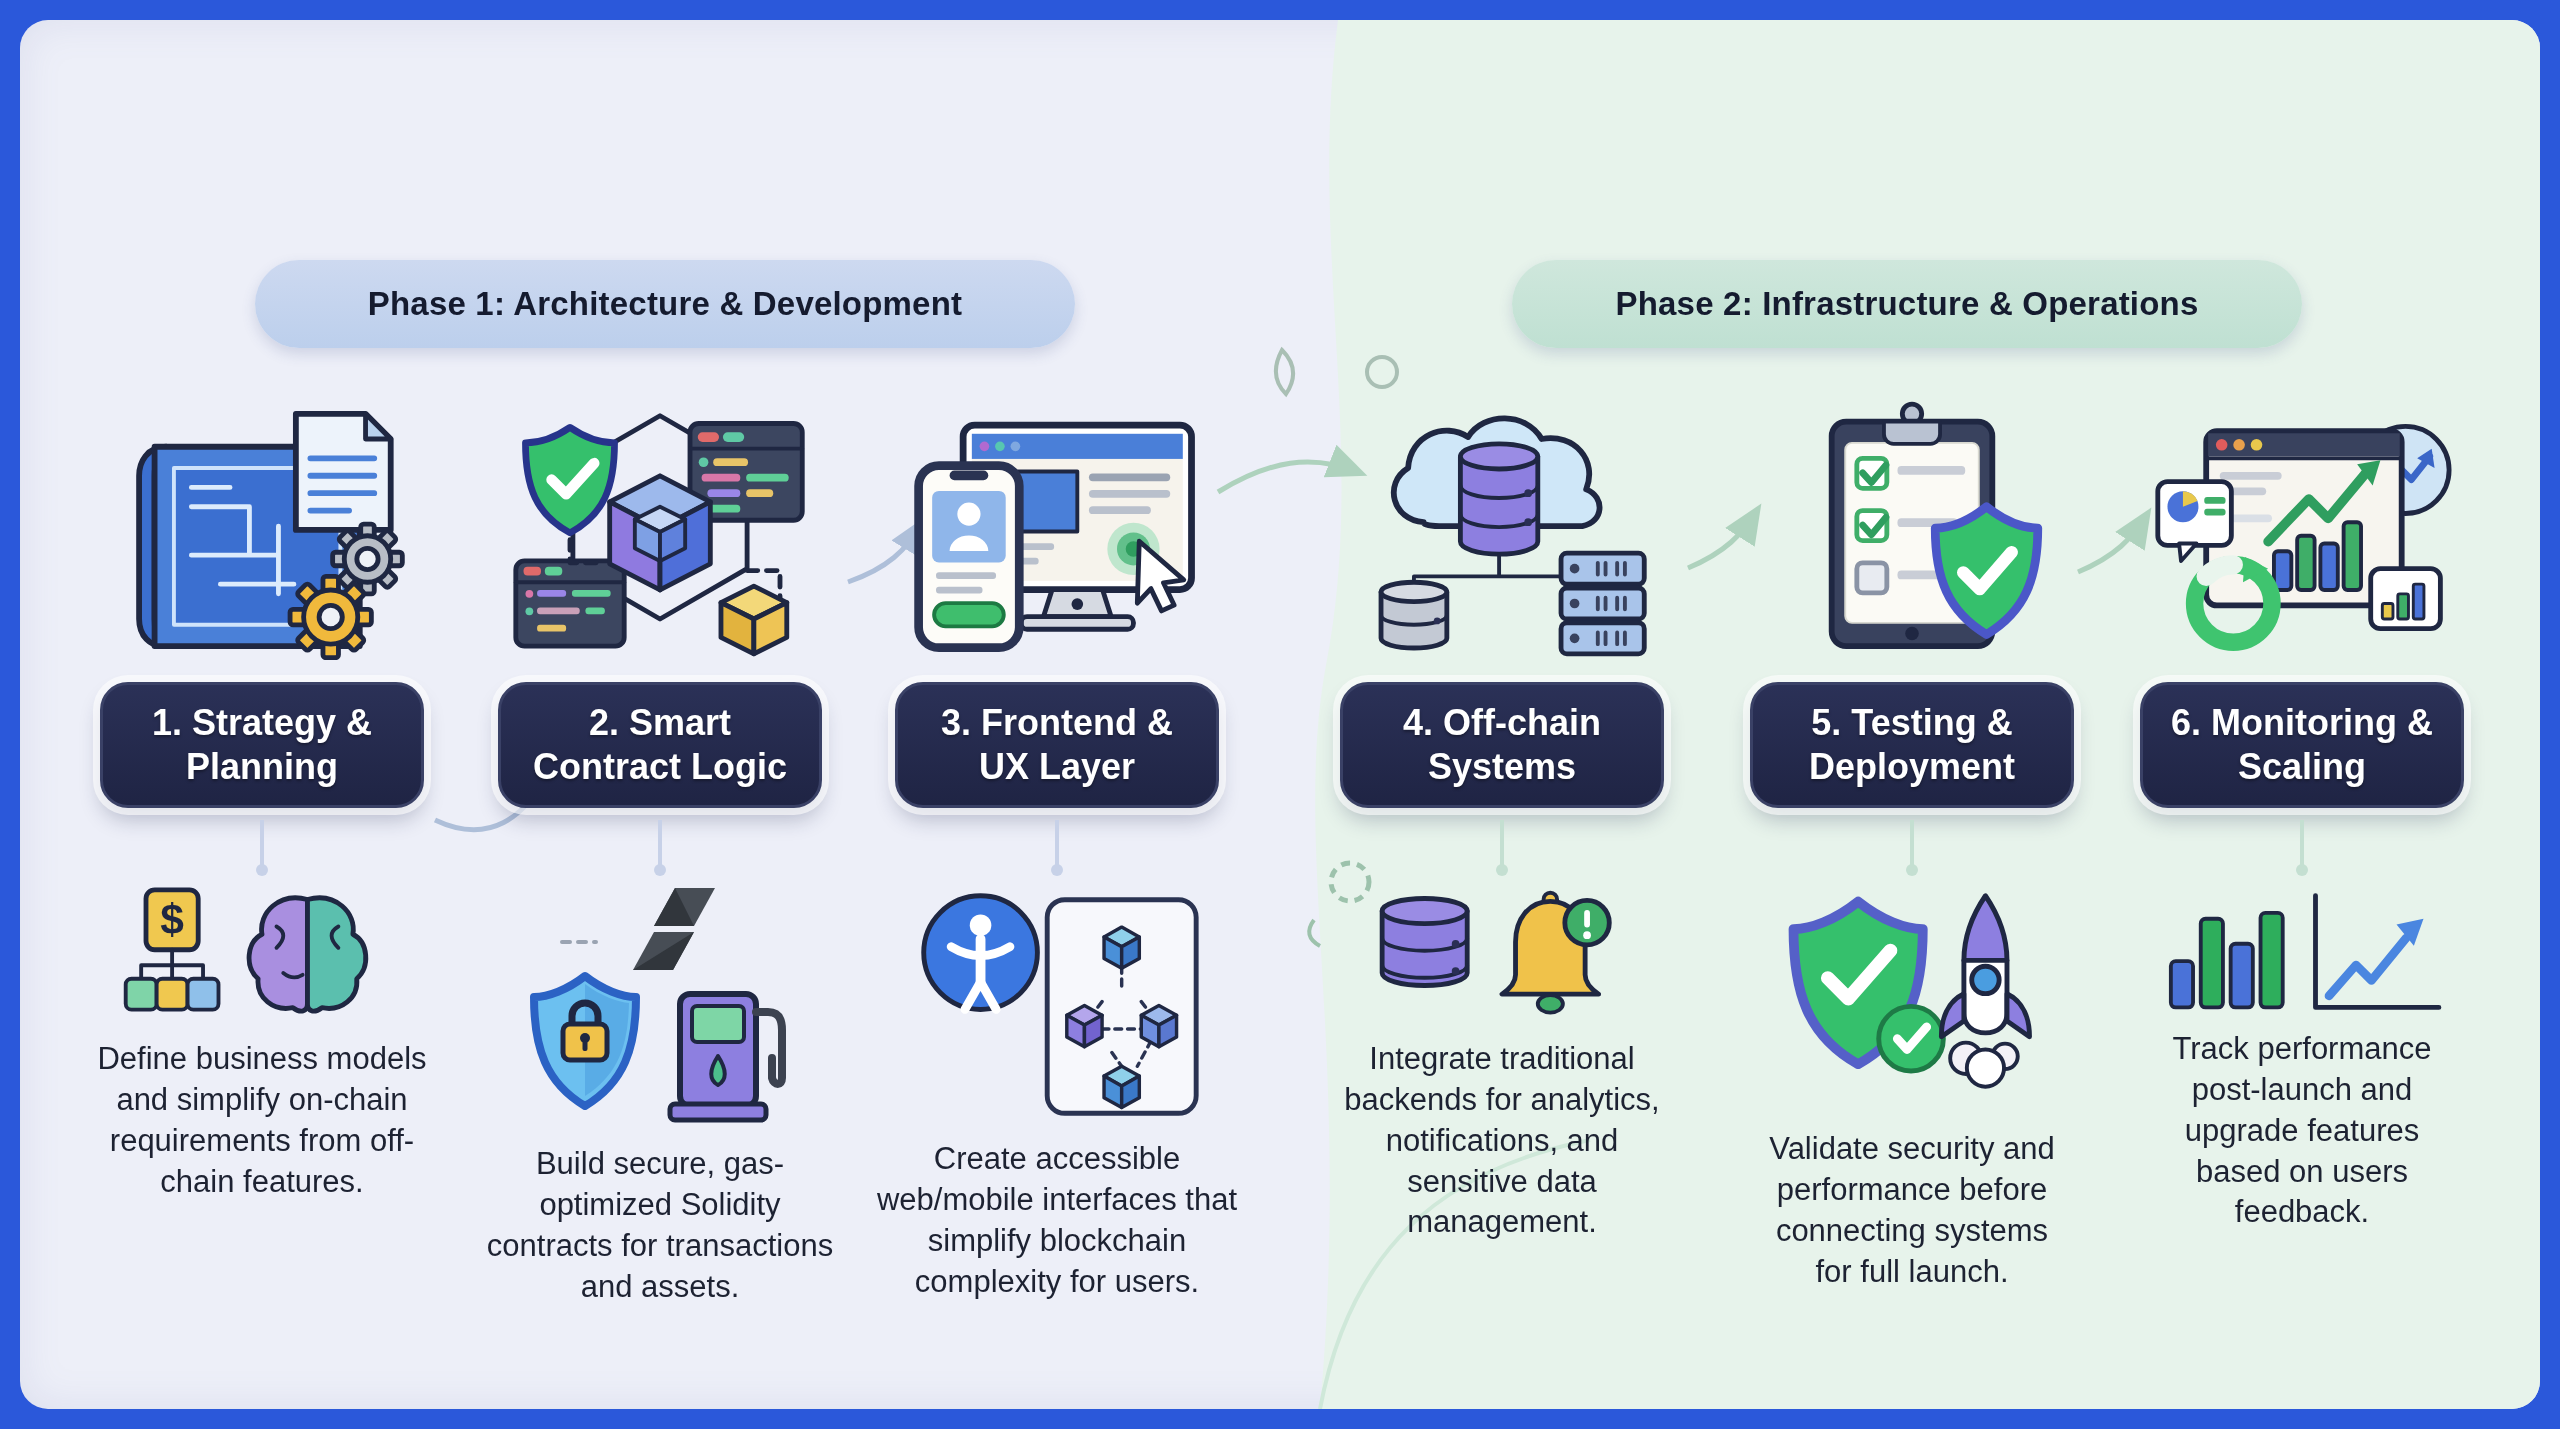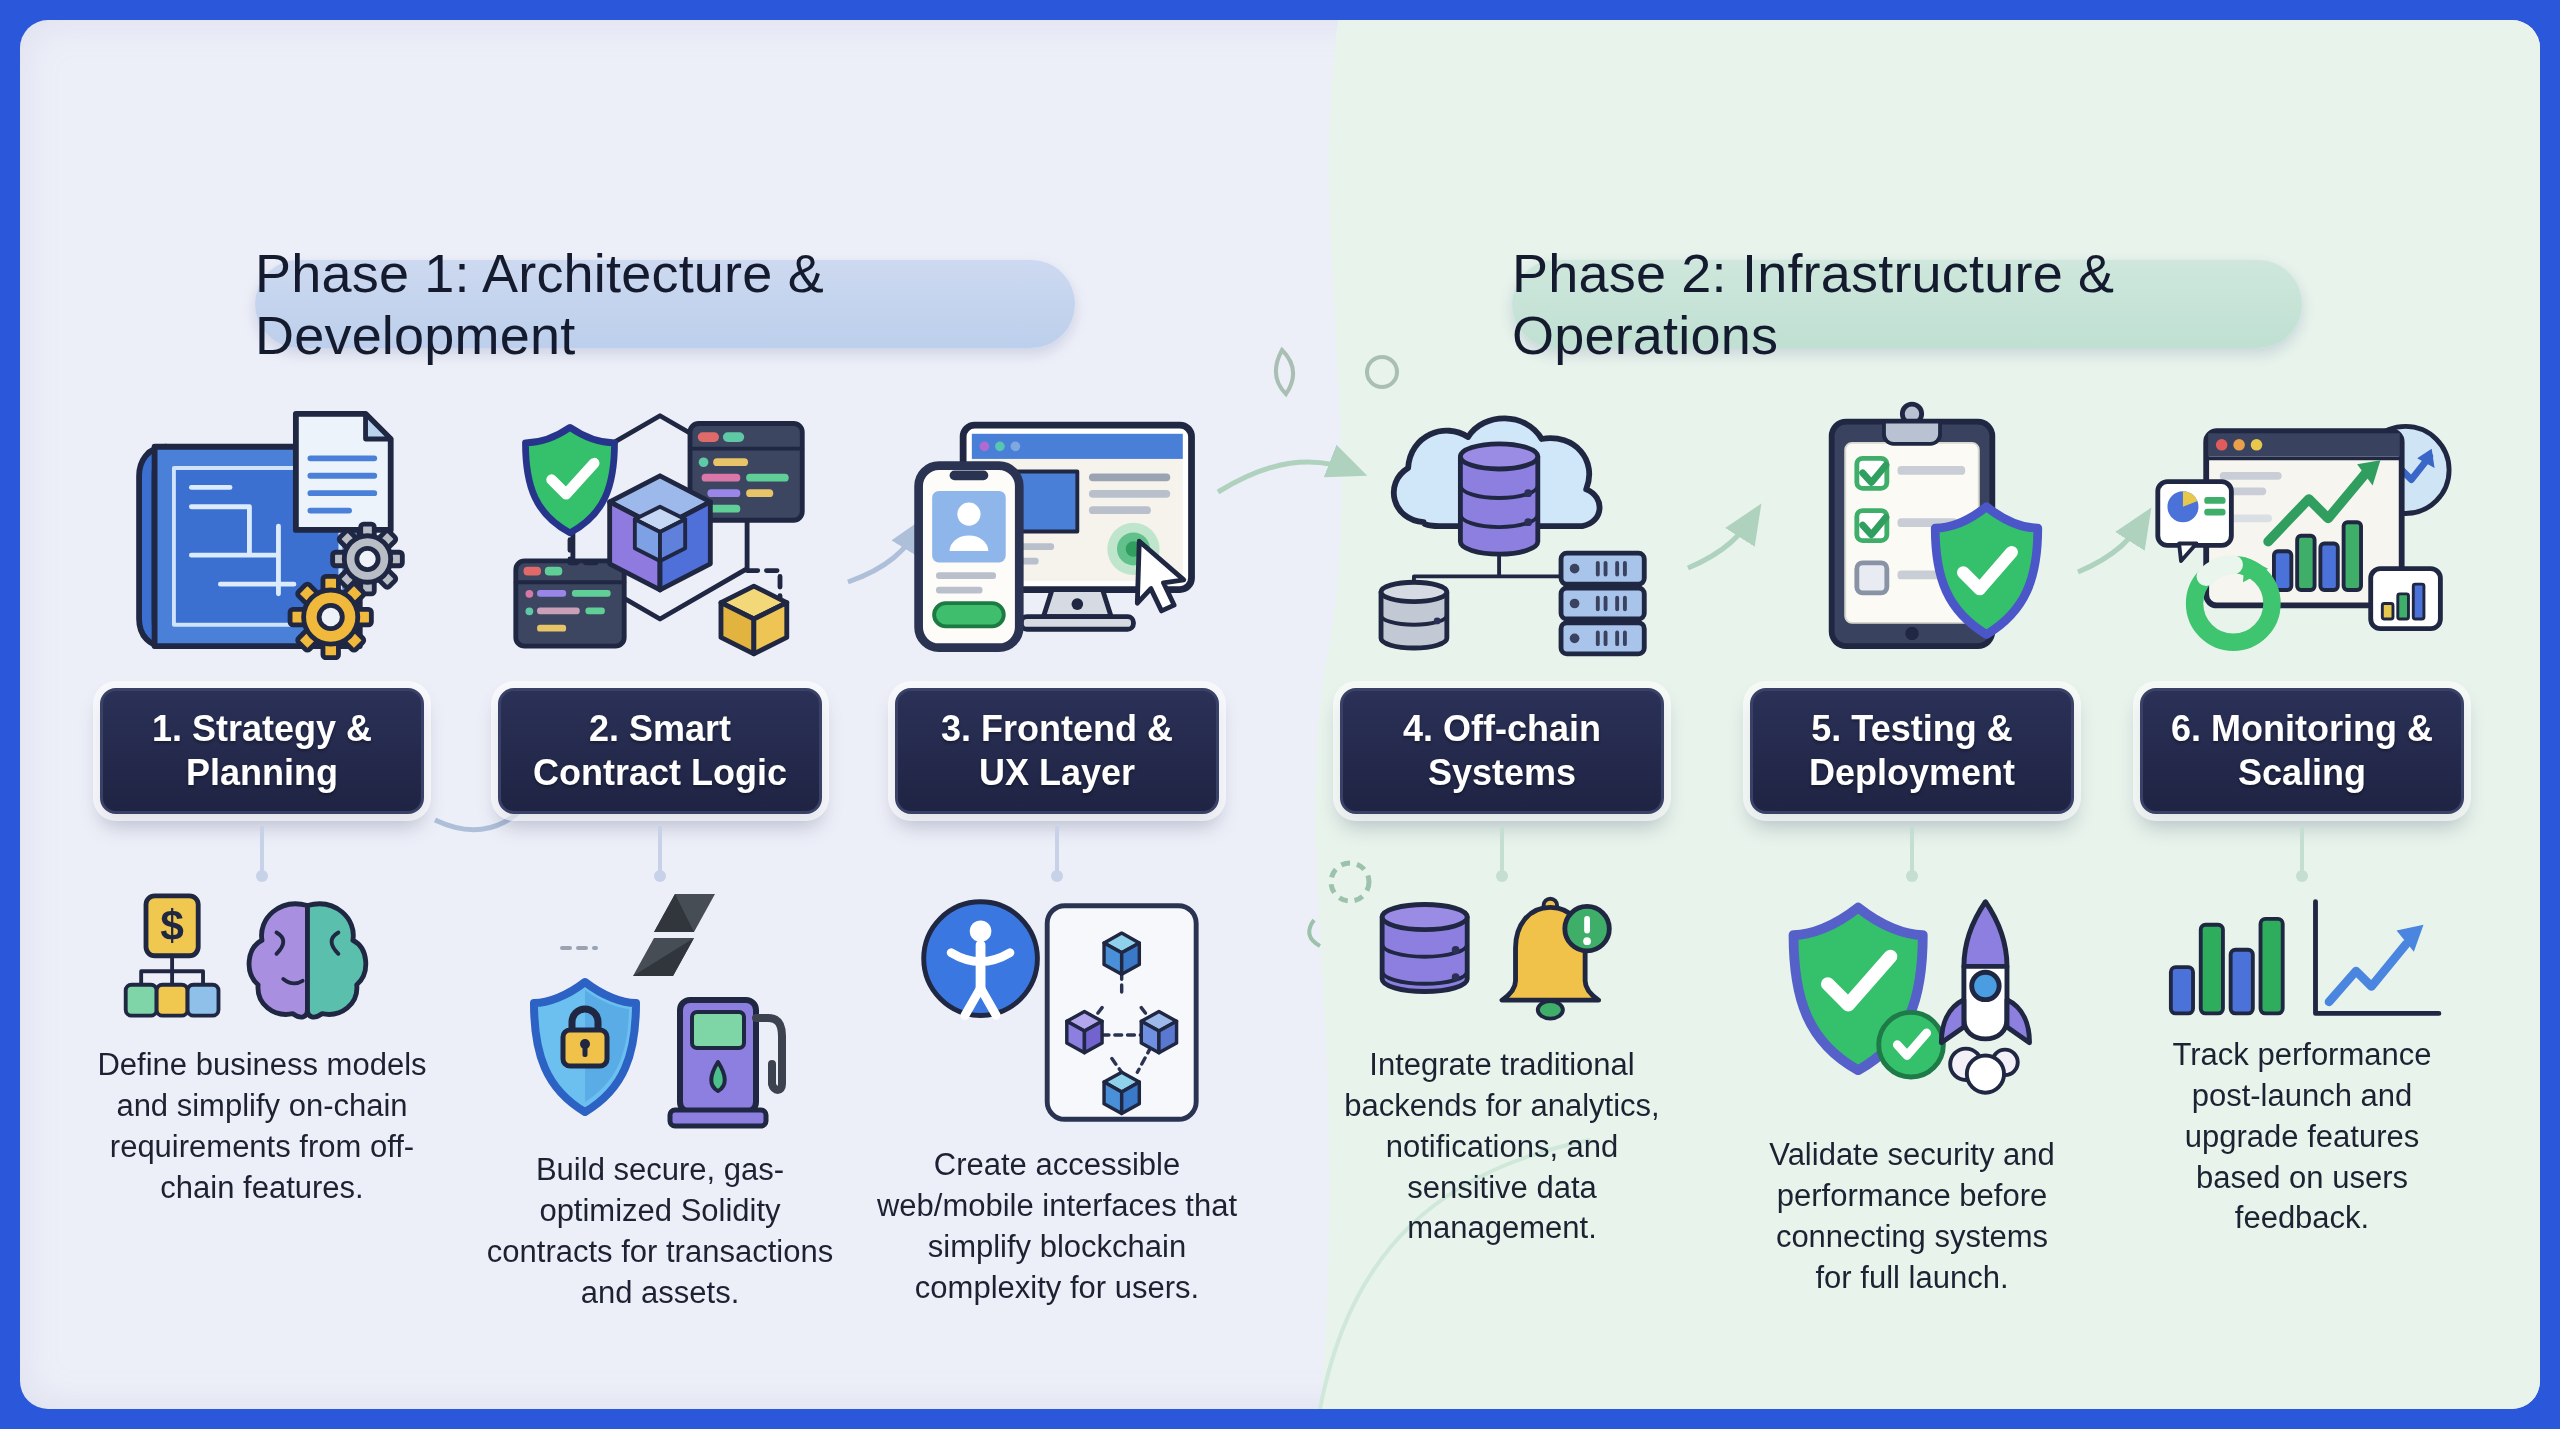--- a/index.html
+++ b/index.html
@@ -2,28 +2,28 @@
 <html><head>
 <meta charset="utf-8">
 <style>
   html,body{margin:0;padding:0;}
   body{width:2560px;height:1429px;overflow:hidden;font-family:"Liberation Sans",sans-serif;}
   .stage{position:relative;width:2560px;height:1429px;background:#2b58da;}
   .card{position:absolute;left:20px;top:20px;width:2520px;height:1389px;border-radius:28px;
         background:#edeff8;overflow:hidden;box-shadow:inset 0 0 40px rgba(120,130,180,.15);}
   .bg-art{position:absolute;left:0;top:0;width:100%;height:100%;}
   .phase-pill{position:absolute;height:88px;border-radius:46px;display:flex;align-items:center;justify-content:center;
-        font-size:54px;font-weight:400;color:#151b2f;letter-spacing:.2px;
+        font-size:33px;font-weight:700;color:#151b2f;letter-spacing:.2px;
         box-shadow:0 6px 14px rgba(60,80,140,.18);}
   .pill-1{left:235px;top:240px;width:820px;background:linear-gradient(180deg,#cdd9f0,#bccfec);}
   .pill-2{left:1492px;top:240px;width:790px;background:linear-gradient(180deg,#cfe7dc,#bfe0d2);}
   .col{position:absolute;top:365px;width:400px;display:flex;flex-direction:column;align-items:center;}
   .c1{left:42px;}.c2{left:440px;}.c3{left:837px;}.c4{left:1282px;}.c5{left:1692px;}.c6{left:2082px;justify-content:space-between;}
   .icon-top{height:275px;display:flex;align-items:flex-end;justify-content:center;}
-  .chip{margin-top:28px;width:324px;box-sizing:border-box;min-height:124px;padding:16px 26px;border-radius:16px;
+  .chip{margin-top:22px;width:324px;box-sizing:border-box;min-height:124px;padding:16px 26px;border-radius:28px;
         background:linear-gradient(180deg,#2b3157,#1f2444);border:3px solid #3a4166;
         display:flex;align-items:center;justify-content:center;text-align:center;
         color:#ffffff;font-size:36px;font-weight:700;line-height:1.22;
         box-shadow:0 0 0 7px rgba(255,255,255,.6),0 12px 20px rgba(30,40,80,.25);
         text-shadow:0 2px 3px rgba(0,0,0,.35);}
   .connector{width:4px;height:46px;margin-top:12px;position:relative;}
   .conn-blue{background:#c7d1e8;}.conn-green{background:#c4dfd1;}
   .connector::after{content:"";position:absolute;left:50%;bottom:-10px;transform:translateX(-50%);
         width:12px;height:12px;border-radius:50%;}
   .conn-blue::after{background:#c7d1e8;}.conn-green::after{background:#c4dfd1;}

